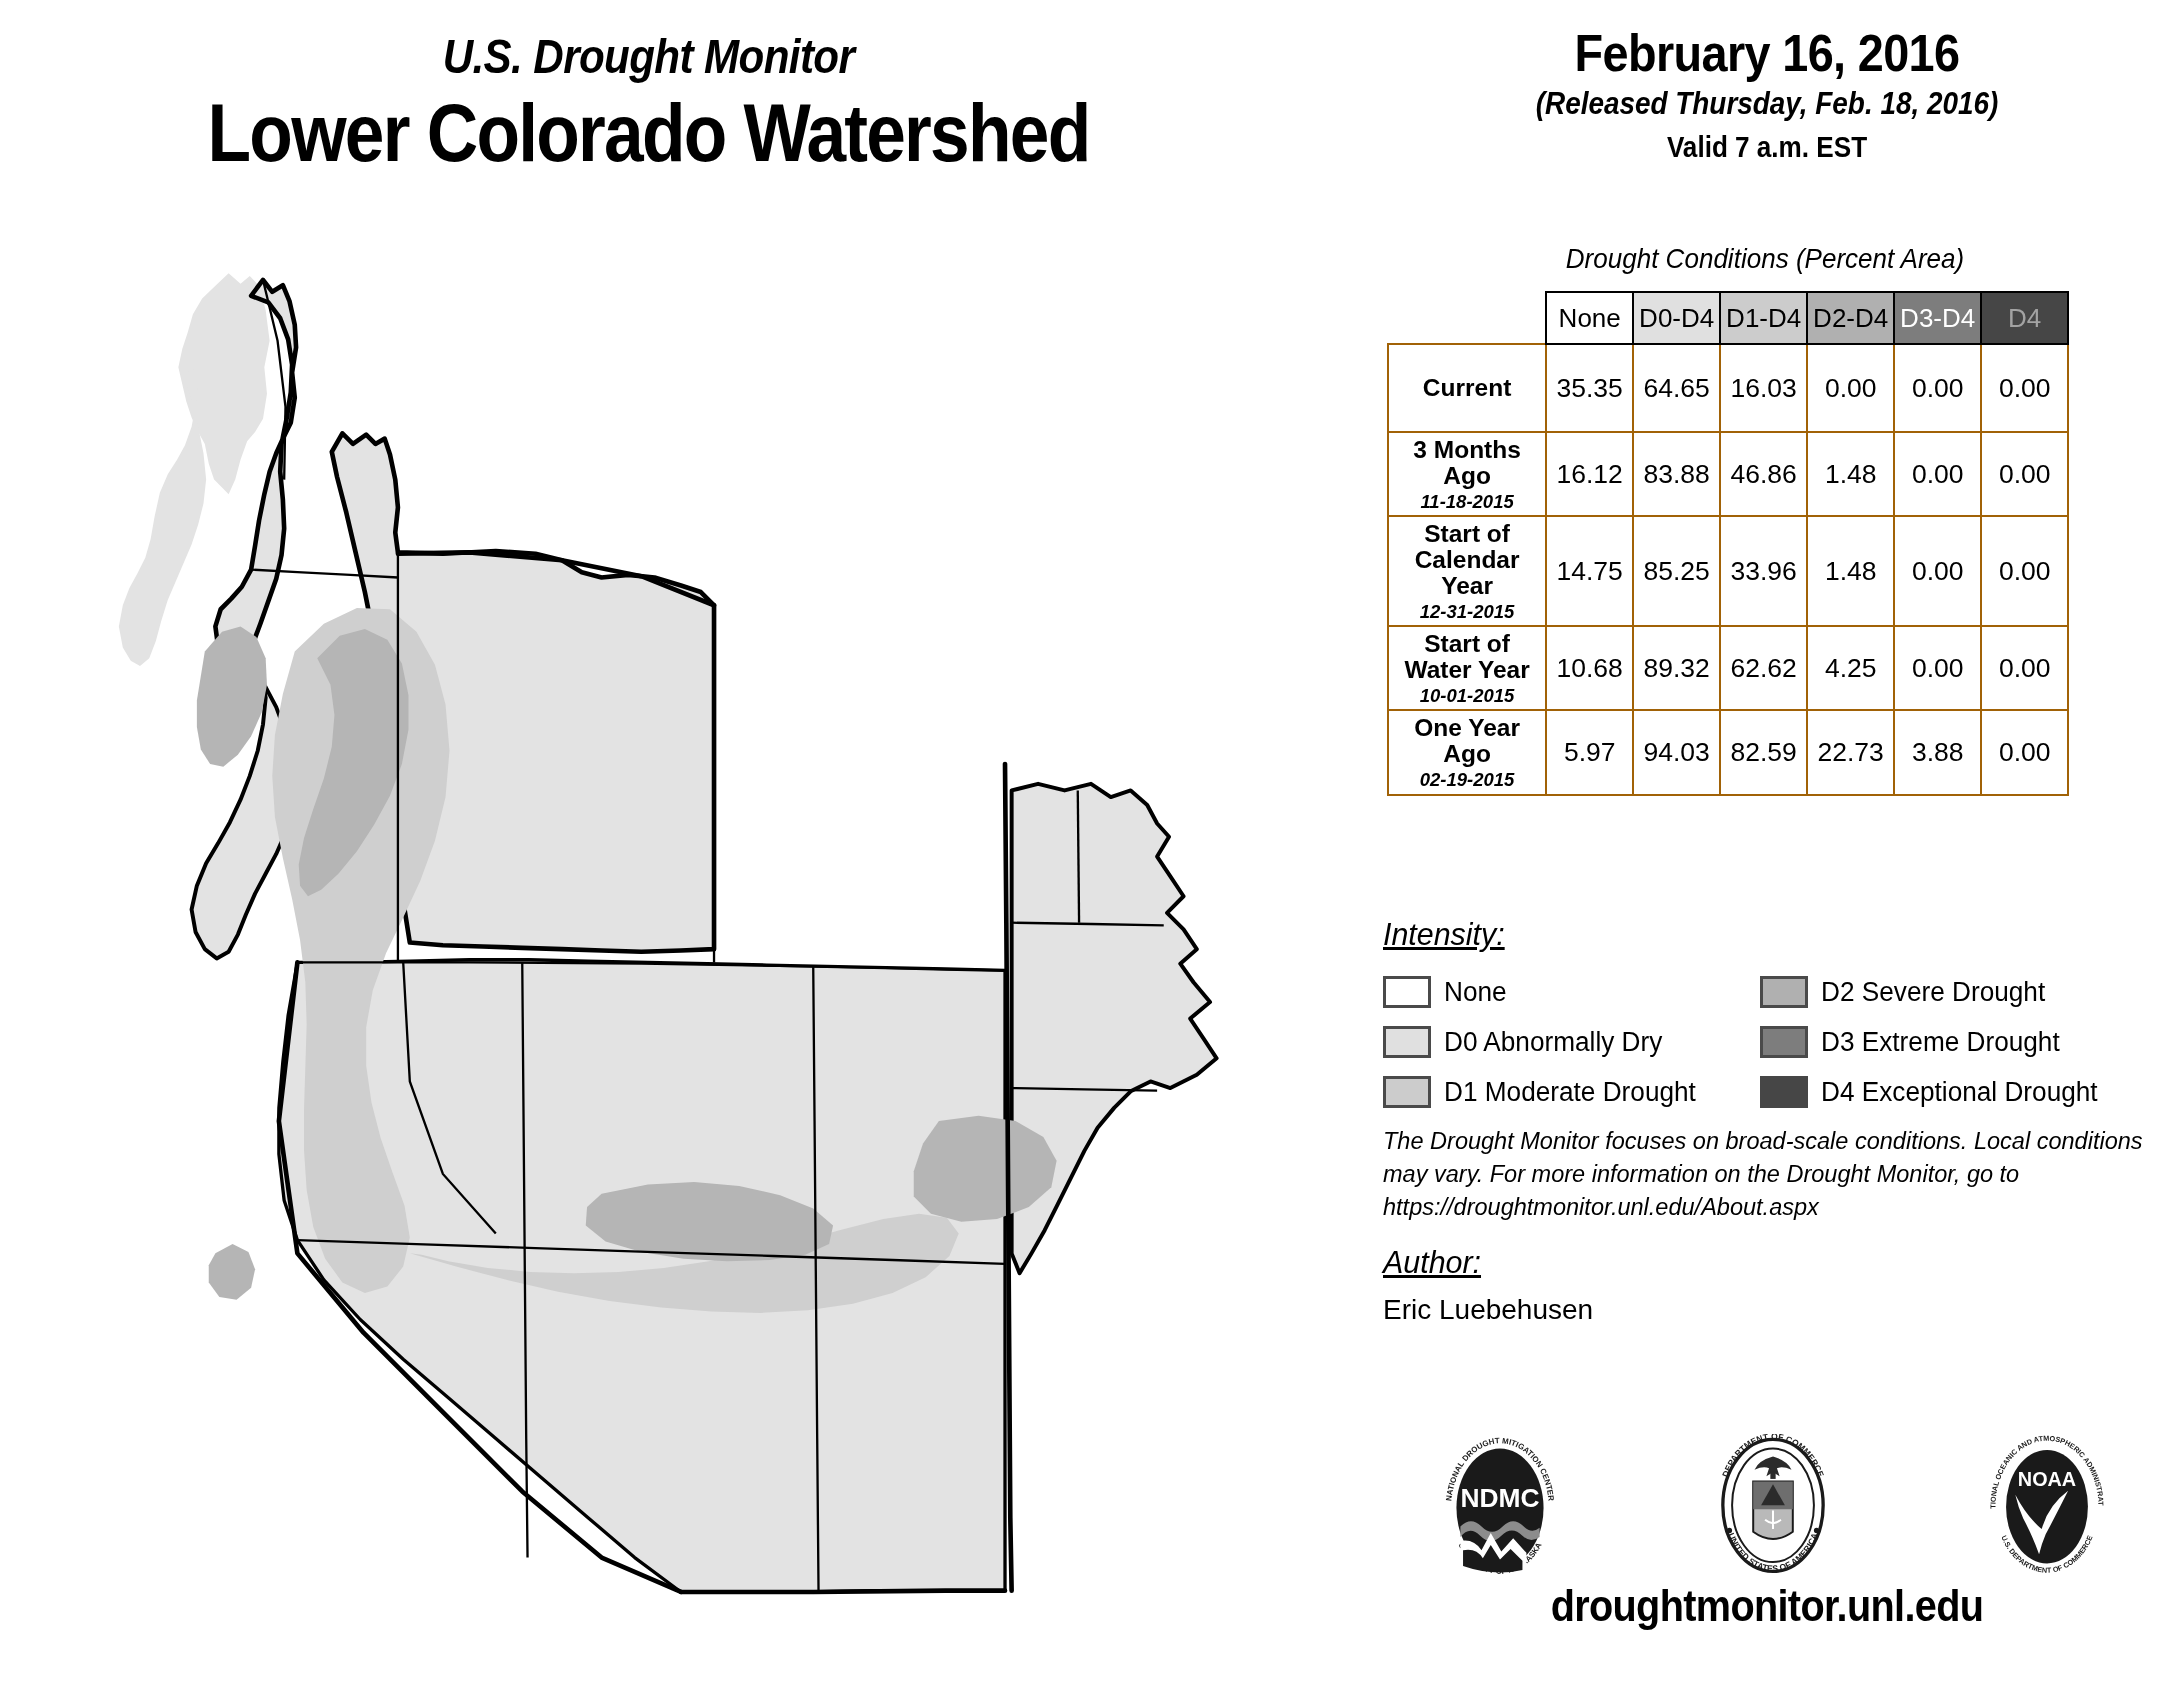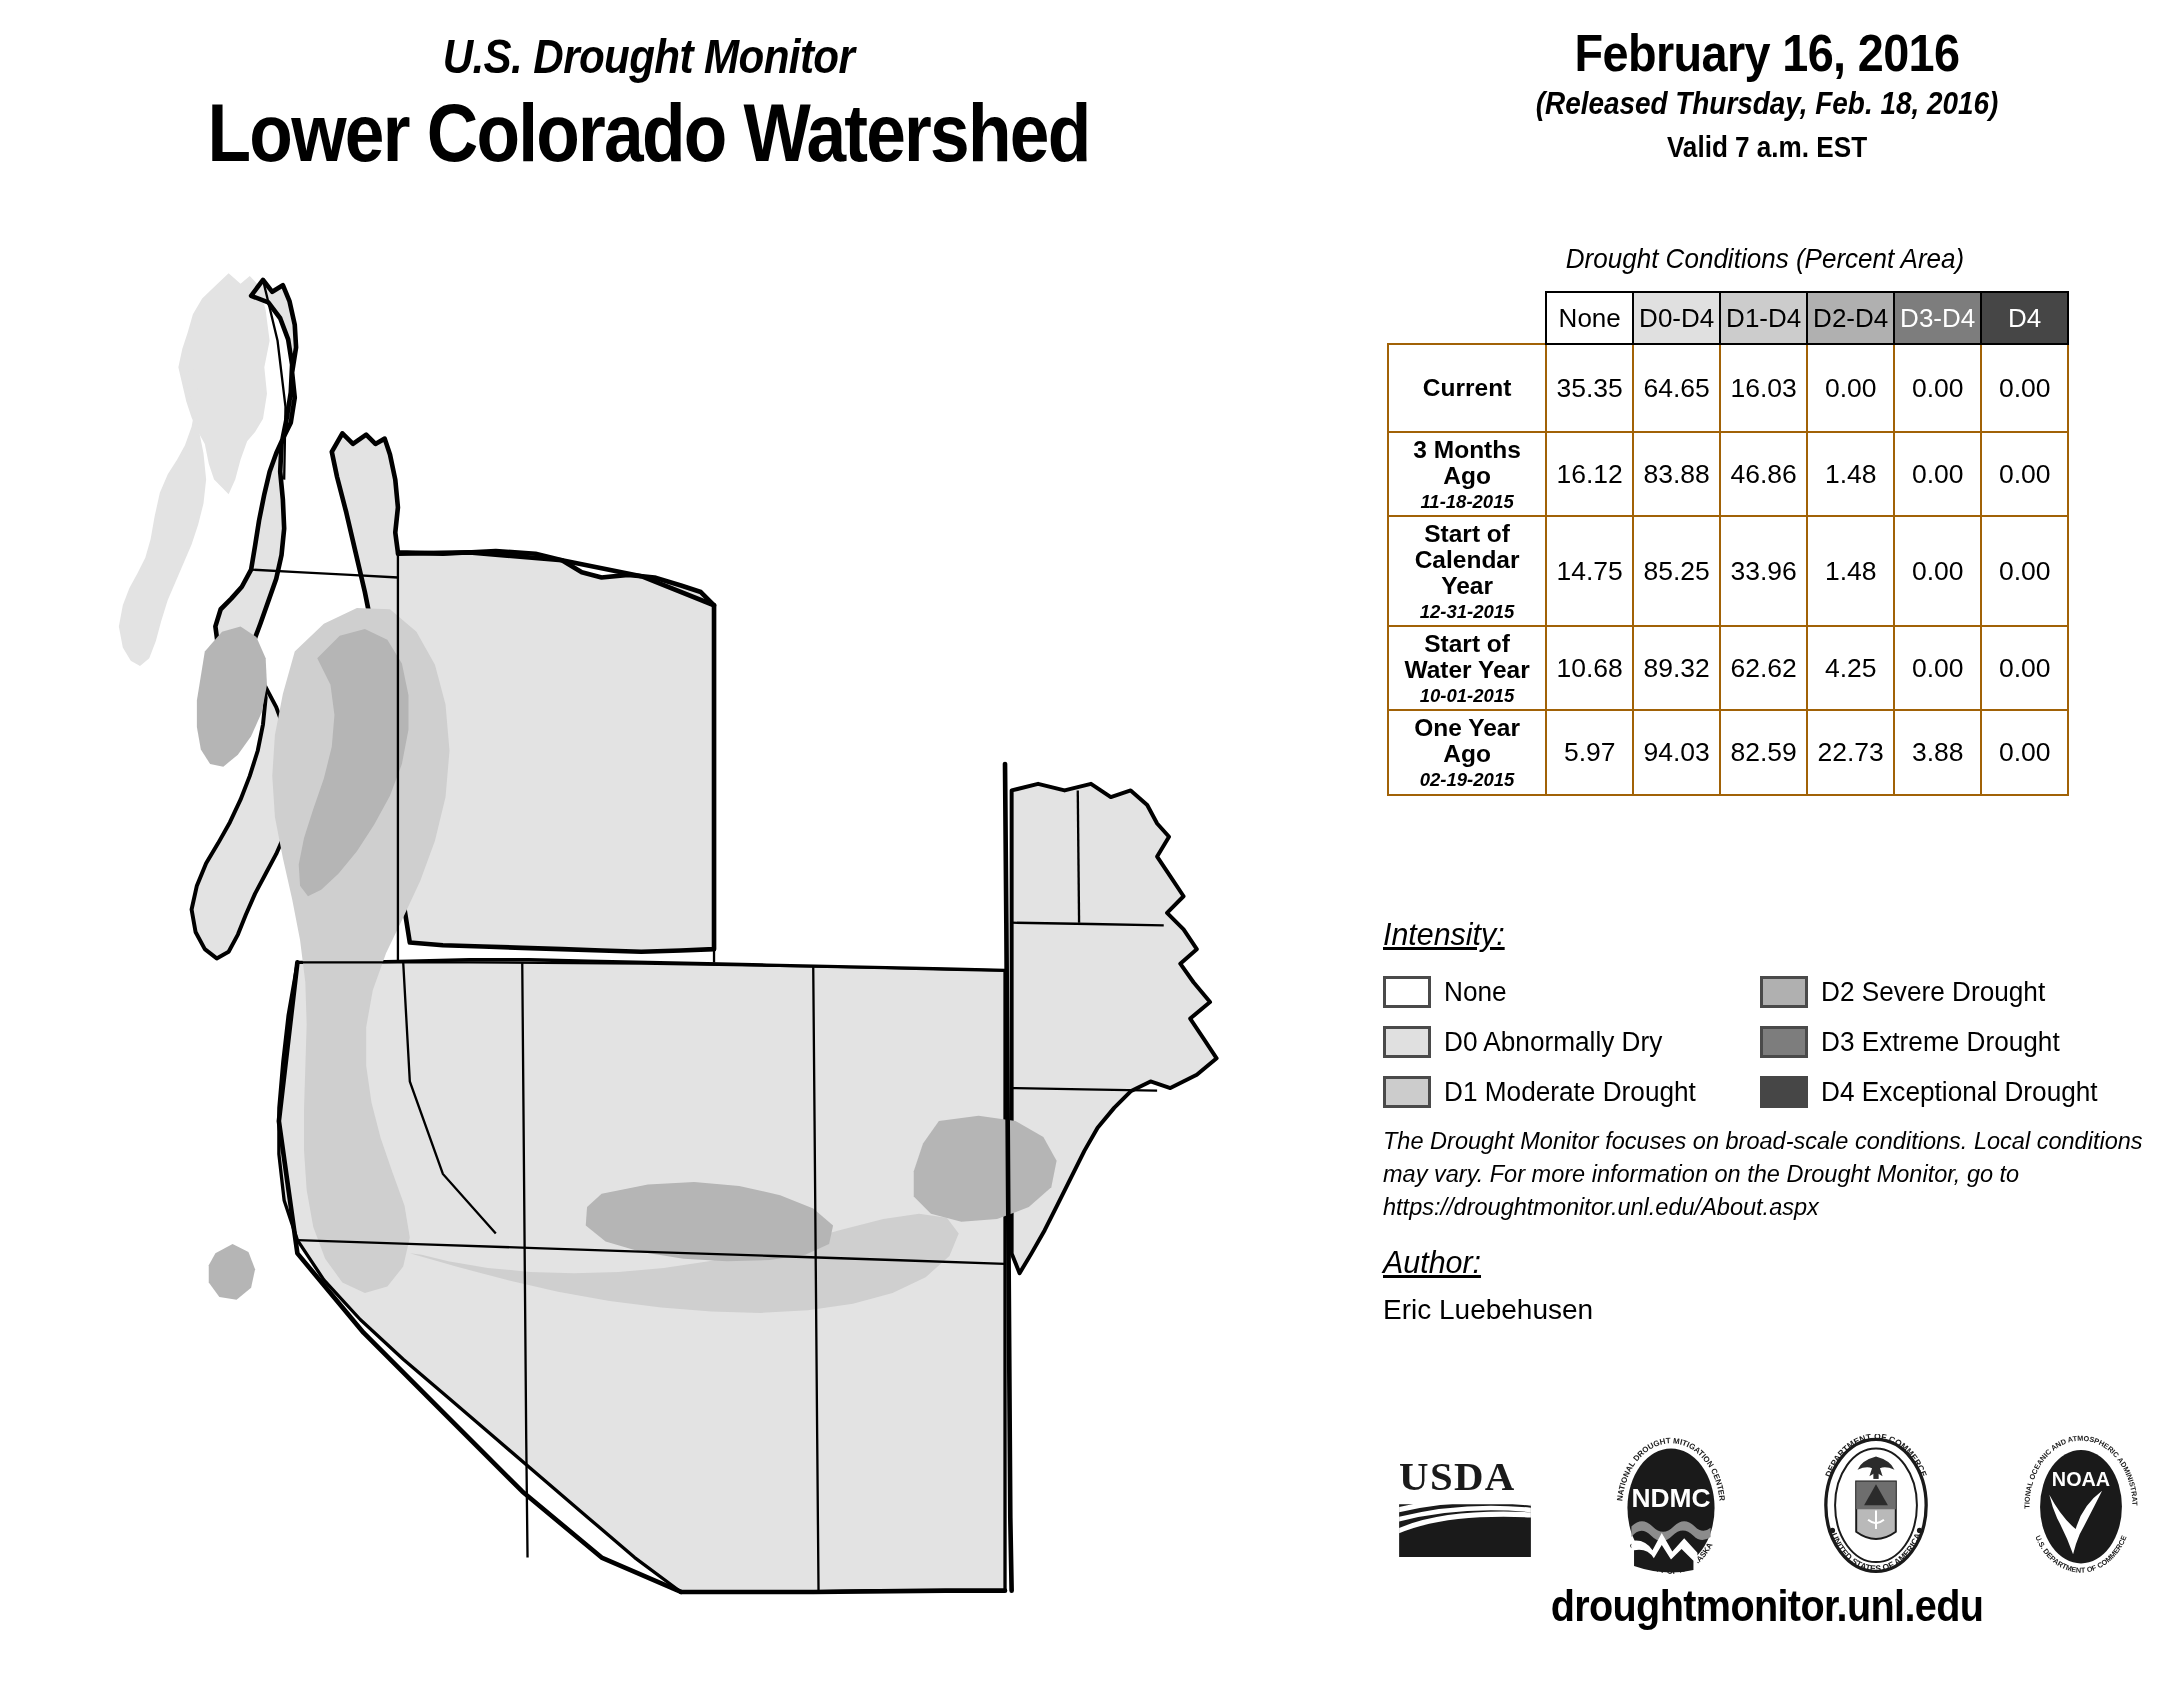--- a/index.html
+++ b/index.html
@@ -140,21 +140,21 @@
   .rowlabel .rl-date  { font-size: 18.5px; font-style: italic; font-weight: bold; display:block; margin-top: 2.6px; }
   .valcell { width: 85px; height: 56px; font-size: 26.5px; }
   tr.tall .valcell, tr.tall .rowlabel { height: 71px; }
   tr.taller .valcell, tr.taller .rowlabel { height: 78px; }
 
   .sw-none { background: #ffffff; color:#000; }
   .sw-d0   { background: #e0e0e0; color:#000; }
   .sw-d1   { background: #cccccc; color:#000; }
   .sw-d2   { background: #b0b0b0; color:#000; }
   .sw-d3   { background: #7d7d7d; color:#fff; }
-  .sw-d4   { background: #464646; color:#ffffff; }
+  .sw-d4   { background: #464646; color:#a3a3a3; }
 
   
   #intensity-head {
     position: absolute;
     left: 33px; top: 916px;
     font-size: 32px;
     font-style: italic;
     font-weight: normal;
     text-decoration: underline;
     transform: scaleX(0.95);
@@ -533,29 +533,20 @@
 
   <div id="disclaimer">The Drought Monitor focuses on broad-scale conditions. Local conditions may vary. For more information on the Drought Monitor, go to https://droughtmonitor.unl.edu/About.aspx</div>
 
   <div id="author-head">Author:</div>
   <div id="author-lines">
     <div>Eric Luebehusen</div>
   </div>
 
   <div id="logo-row">
 
-    <div class="logo-cell">
-      <svg width="142" height="112" viewBox="0 0 215 170" xmlns="http://www.w3.org/2000/svg">
-        <text x="6" y="62" font-family="Liberation Serif, serif" font-size="62" font-weight="bold" fill="#1a1a1a" letter-spacing="2">USDA</text>
-        <path d="M6 84 h200 v80 h-200 z" fill="#1a1a1a"></path>
-        <path d="M6 96 q95 -22 200 -10 v-8 q-105 -12 -200 10 z" fill="#ffffff"></path>
-        <path d="M6 110 q95 -24 200 -14 v-7 q-105 -10 -200 14 z" fill="#ffffff"></path>
-        <path d="M6 128 q70 -30 200 -24 v-8 q-130 -6 -200 24 z" fill="#ffffff"></path>
-      </svg>
-    </div>
 
     <div class="logo-cell">
       <svg width="132" height="142" viewBox="0 0 200 215" xmlns="http://www.w3.org/2000/svg">
         <defs>
           <path id="ndmcTop" d="M 26,112 A 74,98 0 0 1 174,112"></path>
           <path id="ndmcBot" d="M 24,112 A 76,100 0 0 0 176,112"></path>
         </defs>
         <ellipse cx="100" cy="112" rx="66" ry="90" fill="#1a1a1a"></ellipse>
         <text font-family="Liberation Sans, sans-serif" font-size="12" font-weight="bold" fill="#1a1a1a">
           <textPath href="#ndmcTop" startOffset="50%" text-anchor="middle">NATIONAL DROUGHT MITIGATION CENTER</textPath>

